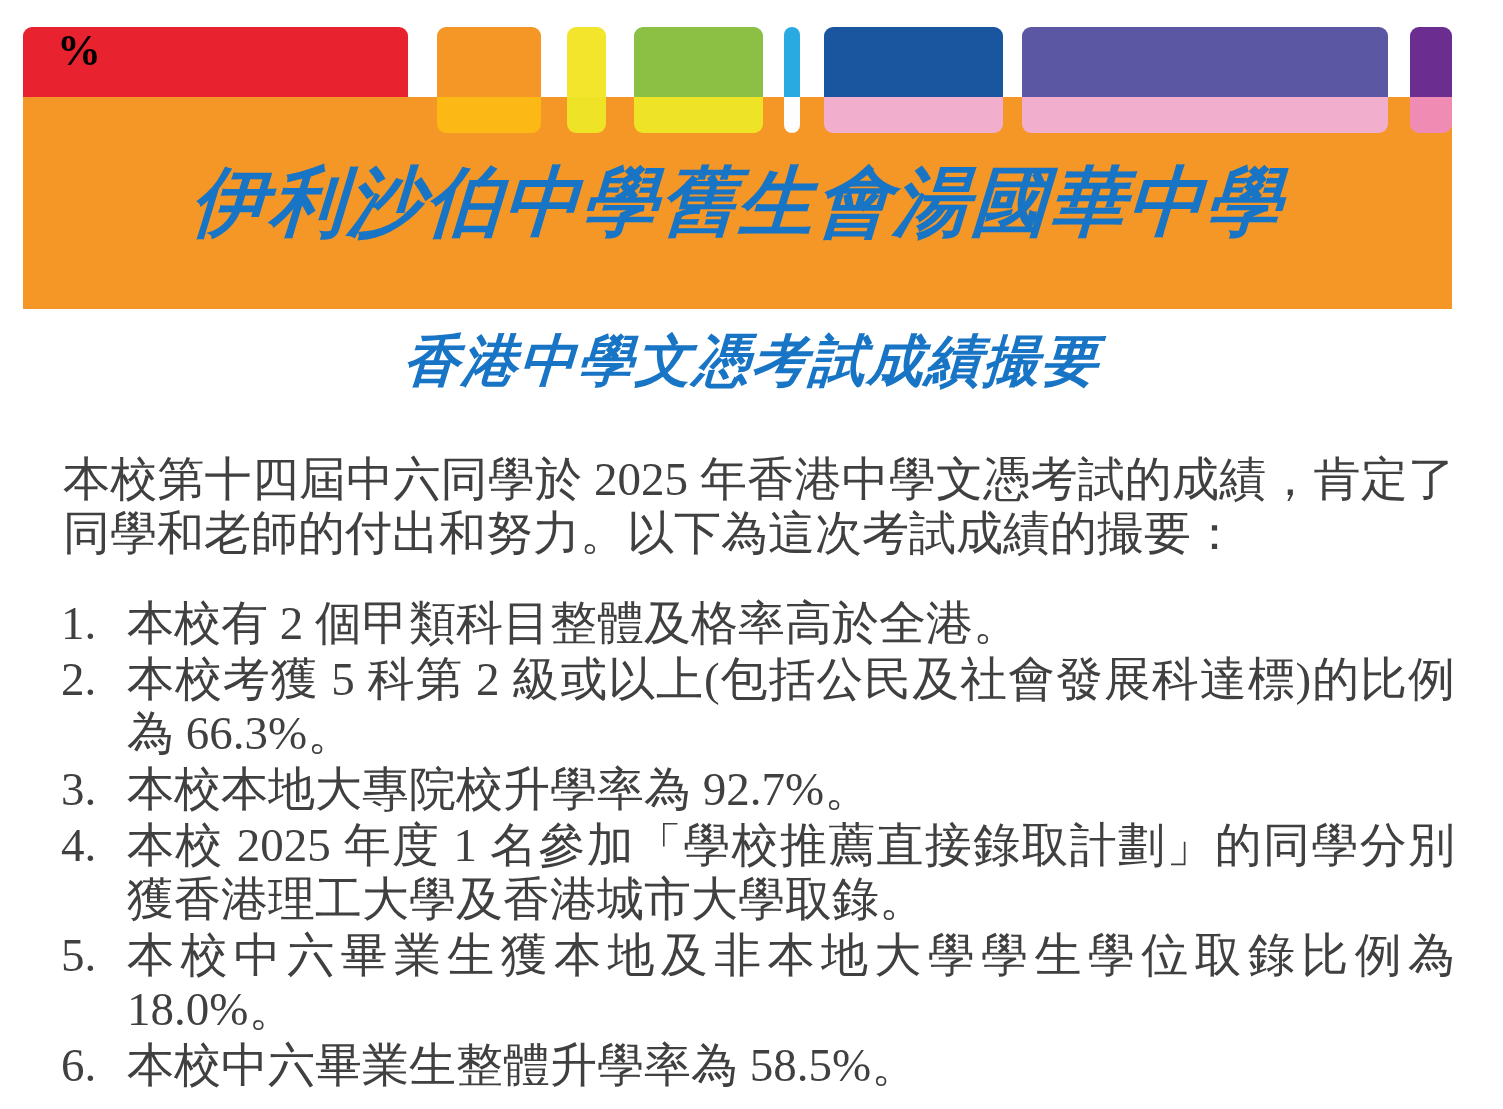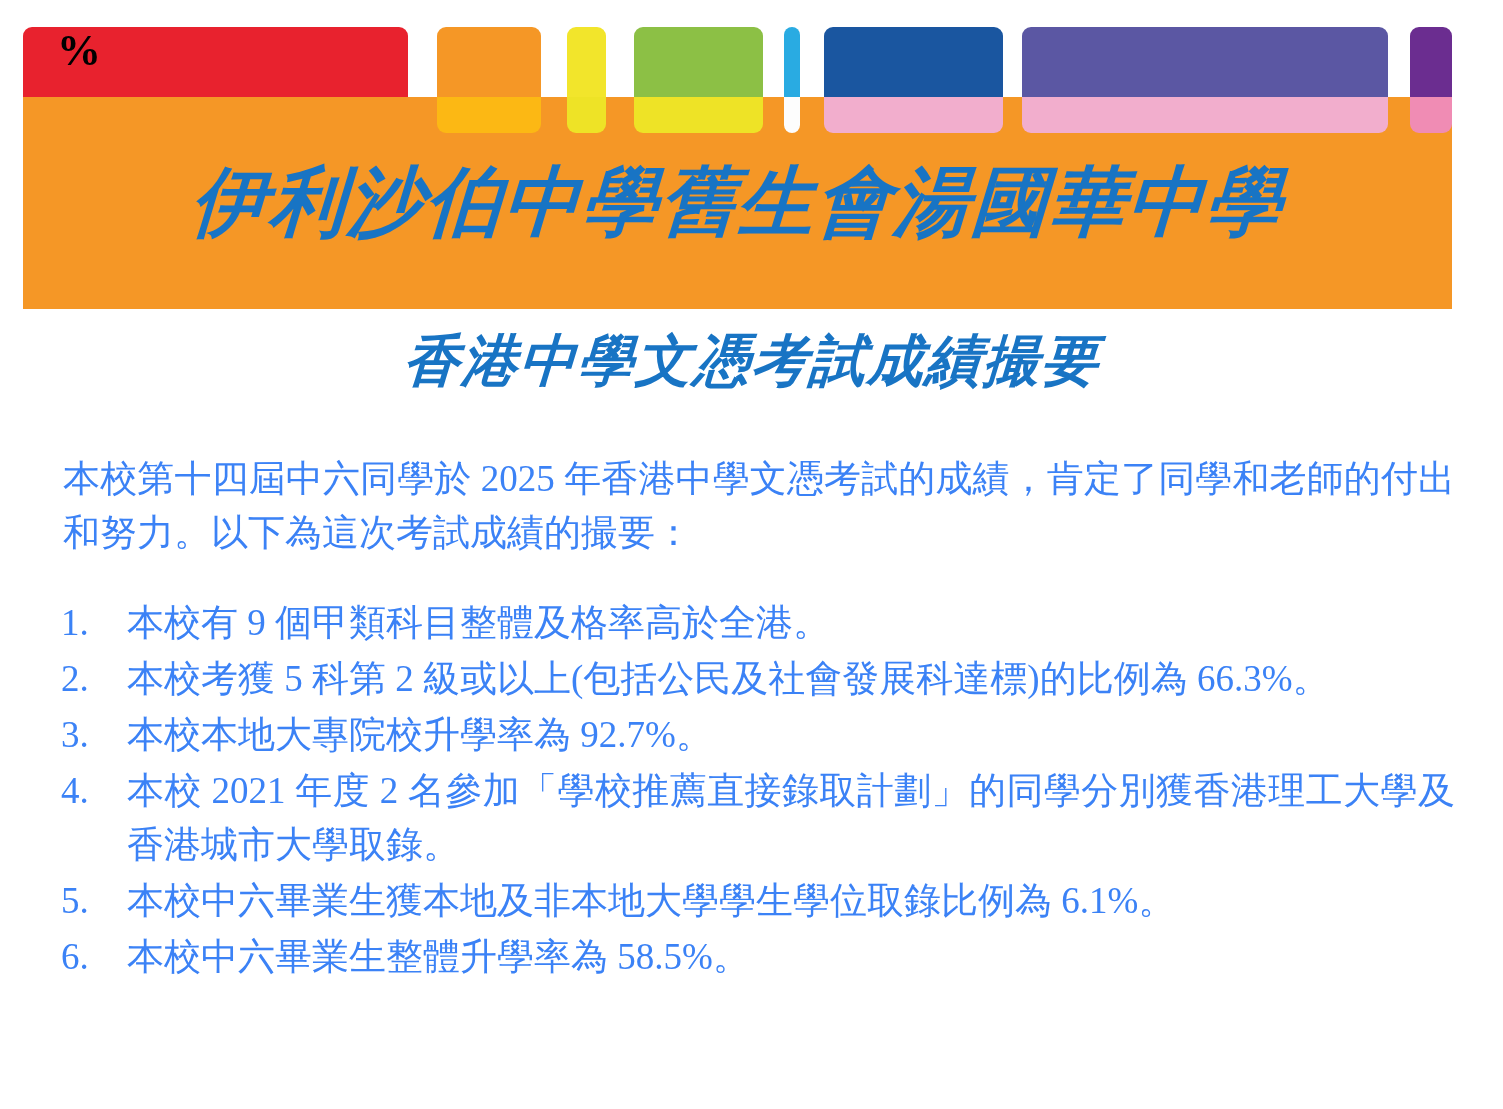--- a/index.html
+++ b/index.html
@@ -104,23 +104,23 @@
     transform: skewX(-3deg);
   }
 
   
   #body-copy {
     position: absolute;
     left: 55px;
     top: 452px;
     width: 1400px;
     font-family: "Liberation Serif", "DejaVu Serif", serif;
-    font-size: 37px;
+    font-size: 47px;
     line-height: 54px;
-    color: #3b82f6;
+    color: #404040;
   }
 
   #intro-paragraph {
     margin: 0 0 36px 0;
     text-align: justify;
     text-justify: inter-ideograph;
     text-indent: 0;
     padding-left: 8px;
   }
 
@@ -182,36 +182,36 @@
 
 <div id="subtitle">香港中學文憑考試成績撮要</div>
 
 <div id="body-copy">
 
   <p id="intro-paragraph">本校第十四屆中六同學於 2025 年香港中學文憑考試的成績，肯定了同學和老師的付出和努力。以下為這次考試成績的撮要：</p>
 
   <ol id="results-list">
       <li>
         <span class="li-num">1.</span>
-        <span class="li-text">本校有 9 個甲類科目整體及格率高於全港。</span>
+        <span class="li-text">本校有 2 個甲類科目整體及格率高於全港。</span>
       </li>
       <li>
         <span class="li-num">2.</span>
         <span class="li-text">本校考獲 5 科第 2 級或以上(包括公民及社會發展科達標)的比例為 66.3%。</span>
       </li>
       <li>
         <span class="li-num">3.</span>
         <span class="li-text">本校本地大專院校升學率為 92.7%。</span>
       </li>
       <li>
         <span class="li-num">4.</span>
-        <span class="li-text">本校 2021 年度 2 名參加「學校推薦直接錄取計劃」的同學分別獲香港理工大學及香港城市大學取錄。</span>
+        <span class="li-text">本校 2025 年度 1 名參加「學校推薦直接錄取計劃」的同學分別獲香港理工大學及香港城市大學取錄。</span>
       </li>
       <li>
         <span class="li-num">5.</span>
-        <span class="li-text">本校中六畢業生獲本地及非本地大學學生學位取錄比例為 6.1%。</span>
+        <span class="li-text">本校中六畢業生獲本地及非本地大學學生學位取錄比例為 18.0%。</span>
       </li>
       <li>
         <span class="li-num">6.</span>
         <span class="li-text">本校中六畢業生整體升學率為 58.5%。</span>
       </li>
     </ol>
 </div>
 
 </body></html>

